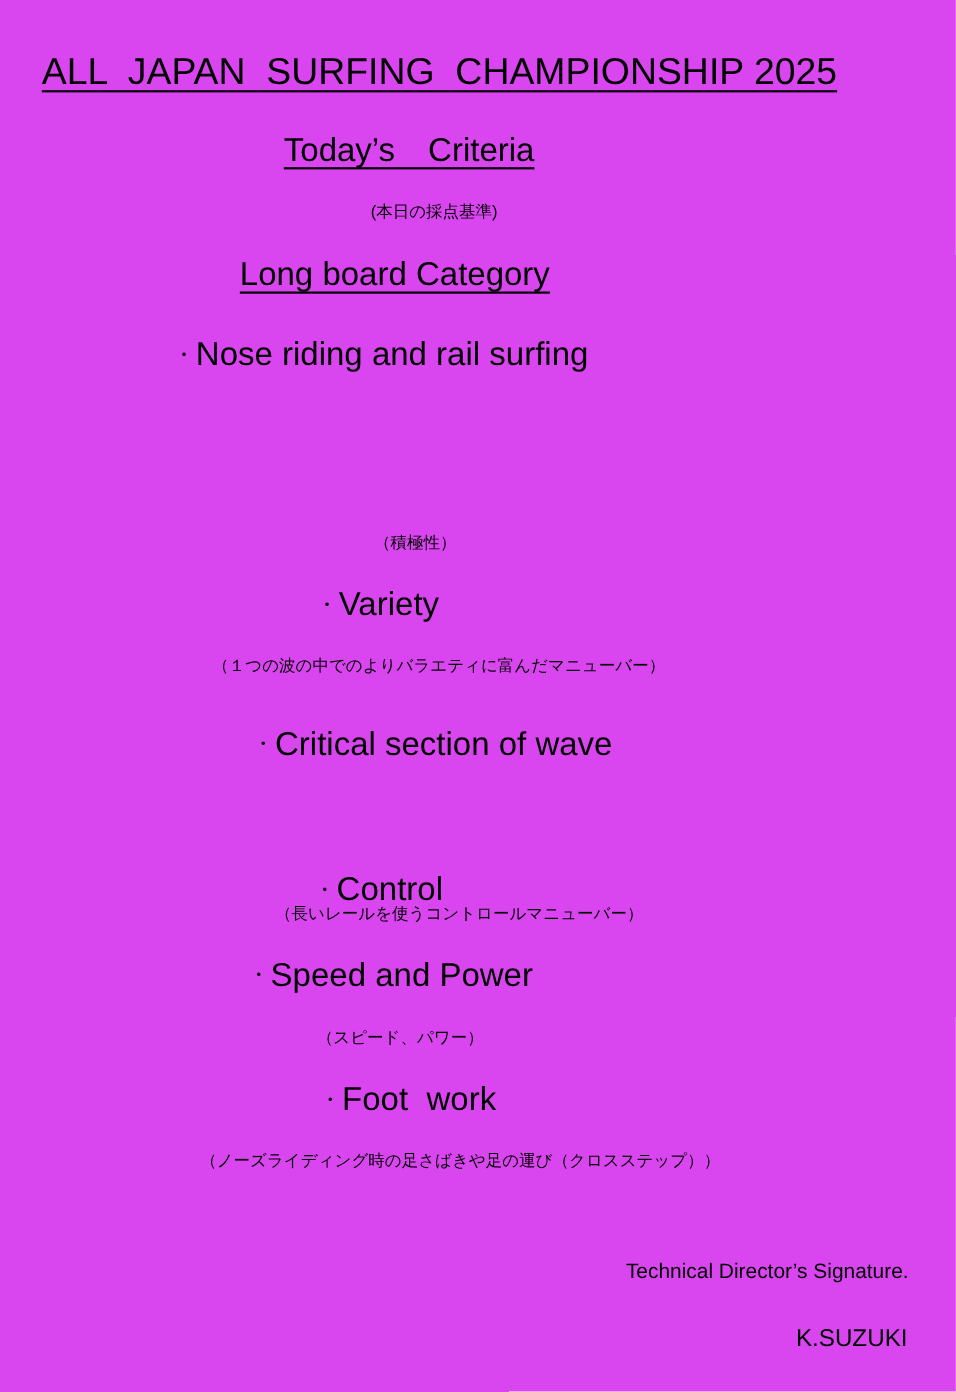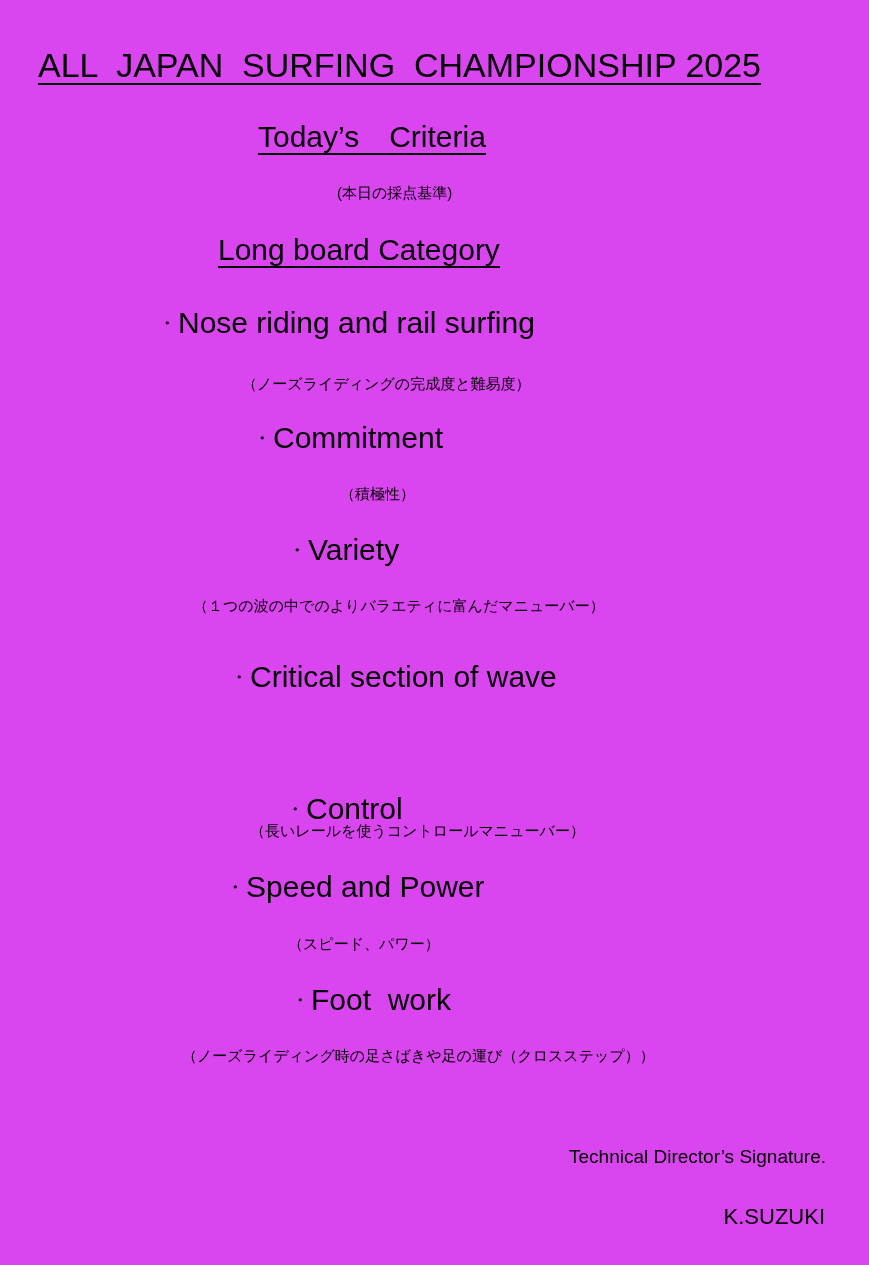--- a/index.html
+++ b/index.html
@@ -47,23 +47,21 @@
 
   <div class="line h-title u" style="left:38px; top:46px;">ALL  JAPAN  SURFING  CHAMPIONSHIP 2025</div>
 
   <div class="line h-sub u" style="left:258px; top:120px;">Today’s　Criteria</div>
 
   <div class="line jp-note" style="left:337px; top:184px;">(本日の採点基準)</div>
 
   <div class="line h-cat u" style="left:218px; top:233px;">Long board Category</div>
 
   <div class="line crit-head" style="left:157px; top:306px;"><span class="bullet">・</span><span>Nose riding and rail surfing</span></div>
-  <div class="line jp-note" style="left:242px; top:375px;">（ノーズライディングの完成度と難易度）</div>
 
-  <div class="line crit-head" style="left:252px; top:421px;"><span class="bullet">・</span><span>Commitment</span></div>
   <div class="line jp-note" style="left:340px; top:485px;">（積極性）</div>
 
   <div class="line crit-head" style="left:287px; top:533px;"><span class="bullet">・</span><span>Variety</span></div>
   <div class="line jp-note" style="left:193px; top:597px;">（１つの波の中でのよりバラエティに富んだマニューバー）</div>
 
   <div class="line crit-head" style="left:229px; top:660px;"><span class="bullet">・</span><span>Critical section of wave</span></div>
 
   <div class="line crit-head" style="left:285px; top:792px;"><span class="bullet">・</span><span>Control</span></div>
   <div class="line jp-note" style="left:250px; top:822px;">（長いレールを使うコントロールマニューバー）</div>
 

